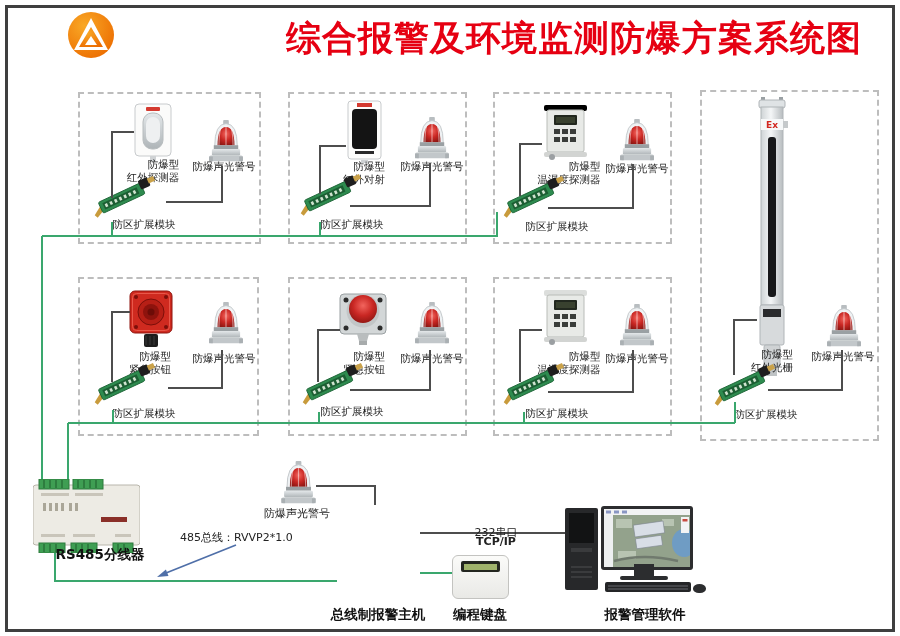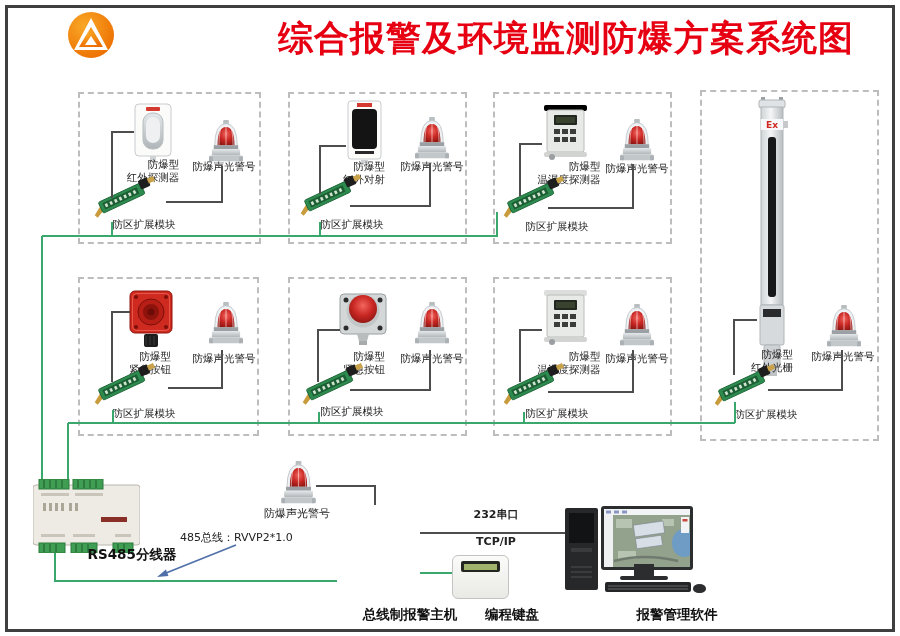--- a/index.html
+++ b/index.html
@@ -3,37 +3,37 @@
 <meta charset="utf-8">
 <style>
   html,body{margin:0;padding:0;background:#fff;}
   .canvas{position:relative;width:900px;height:636px;background:#fff;overflow:hidden;
           font-family:"DejaVu Sans","Liberation Sans",sans-serif;color:#1d1d1d;}
   .frame{position:absolute;left:5px;top:5px;right:5px;bottom:4px;border:3px solid #3f3f3f;z-index:0;pointer-events:none;}
   
   .logo-mark{position:absolute;left:66px;top:10px;z-index:2;}
   .brand-en{position:absolute;left:119px;top:11px;font-size:27px;font-weight:bold;letter-spacing:2px;color:#161616;z-index:2;white-space:nowrap;}
   .brand-cn{position:absolute;left:122px;top:41px;font-size:17px;font-weight:bold;letter-spacing:23px;color:#161616;z-index:2;white-space:nowrap;}
-  .title{position:absolute;left:278px;top:15px;width:584px;text-align:left;font-size:35px;font-weight:bold;
+  .title{position:absolute;left:278px;top:15px;width:584px;text-align:right;font-size:35px;font-weight:bold;
          letter-spacing:1px;color:var(--title-red,#e60012);z-index:2;white-space:nowrap;}
   
   .zone{position:absolute;border:2px dashed #bdbdbd;z-index:0;}
   .zone > *{position:absolute;z-index:2;}
   .lblc{font-size:10.5px;color:#1d1d1d;transform:translateX(-50%);white-space:nowrap;}
   .lbl2{font-size:10.5px;line-height:13px;color:#1d1d1d;transform:translateX(-50%);text-align:right;white-space:nowrap;}
   .module{transform:rotate(-25deg);}
   
   .wires{position:absolute;left:0;top:0;z-index:1;}
   .wires .g{stroke:var(--bus-green,#3aa76d);stroke-width:2;fill:none;}
   .wires .d{stroke:var(--wire-dark,#4d4d4d);stroke-width:2;fill:none;}
   .wires .a{stroke:var(--arrow-blue,#4f6fa8);stroke-width:1.6;fill:none;}
   .wires .ah{fill:var(--arrow-blue,#4f6fa8);}
   
   .abs{position:absolute;z-index:2;}
-  .blbl{position:absolute;z-index:2;font-size:13.5px;font-weight:bold;color:#111;transform:translateX(-50%);white-space:nowrap;margin-left:32px;}
+  .blbl{position:absolute;z-index:2;font-size:13.5px;font-weight:bold;color:#111;transform:translateX(-50%);white-space:nowrap;}
   .slbl{position:absolute;z-index:2;font-size:11px;color:#222;transform:translateX(-50%);white-space:nowrap;}
   .callout{position:absolute;z-index:2;font-size:11px;color:#222;white-space:nowrap;}
   .host{position:absolute;z-index:2;background:linear-gradient(135deg,#26272a 0%,#141517 55%,#1b1c1f 100%);
         border-radius:2px;}
   .host-dot{position:absolute;right:9px;top:44px;width:6px;height:6px;border-radius:50%;background:#6e7275;}
   .host-brand{position:absolute;left:7px;bottom:18px;display:flex;align-items:center;gap:3px;}
   .host-brand span{font-size:6.5px;color:#f2f2f2;white-space:nowrap;letter-spacing:.2px;}
   .host-sub{position:absolute;left:17px;bottom:13px;width:52px;height:2.5px;background:#6f6f6f;opacity:.7;}
   .keypad{position:absolute;z-index:2;background:linear-gradient(180deg,#fbfbf9,#e9e9e6);border:1px solid #c3c3c0;border-radius:6px;}
   .keypad .lcd{position:absolute;left:8px;top:5px;width:39px;height:11px;background:#23261f;border-radius:2px;}
@@ -381,21 +381,21 @@
 
   <div class="callout" style="left:180px;top:530px">485总线：RVVP2*1.0</div>
 
   <svg class="abs" style="left:281px;top:459px" width="35" height="48" viewBox="0 0 36 50">
       <use href="#sym-siren"></use>
     </svg>
   <div class="slbl" style="left:297px;top:506px">防爆声光警号</div>
 
   <div class="blbl" style="left:378px;top:606px">总线制报警主机</div>
 
-  <div class="slbl" style="left:496px;top:507px;font-weight:bold">232串口</div>
+  <div class="slbl" style="left:496px;top:525px;font-weight:normal">232串口</div>
   <div class="slbl" style="left:496px;top:535px;font-weight:bold">TCP/IP</div>
 
   <div class="keypad" style="left:452px;top:555px;width:55px;height:42px">
     <div class="lcd">
         <i></i>
       </div>
   </div>
   <div class="blbl" style="left:480px;top:606px">编程键盘</div>
 
   <div class="tower" style="left:565px;top:508px;width:33px;height:82px">

